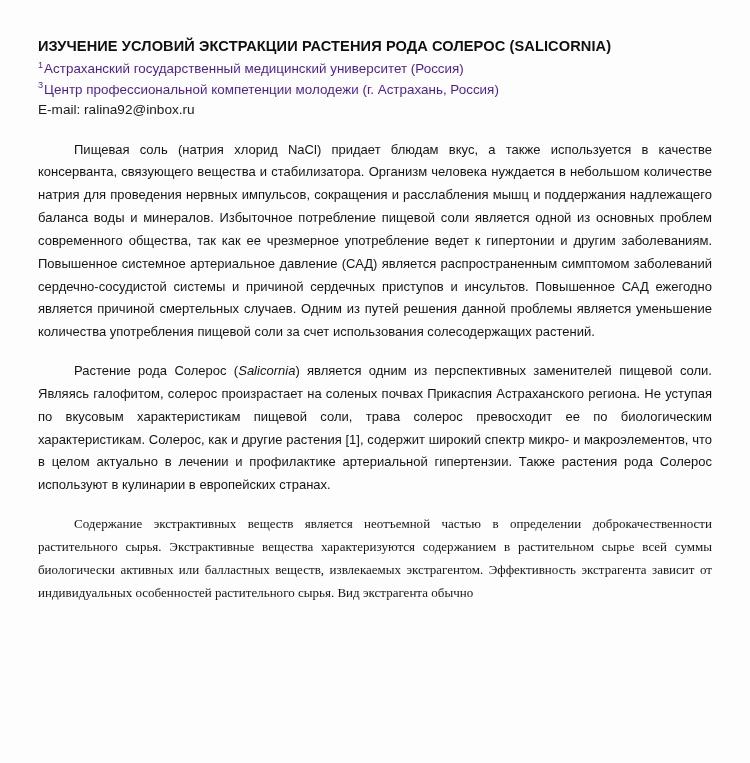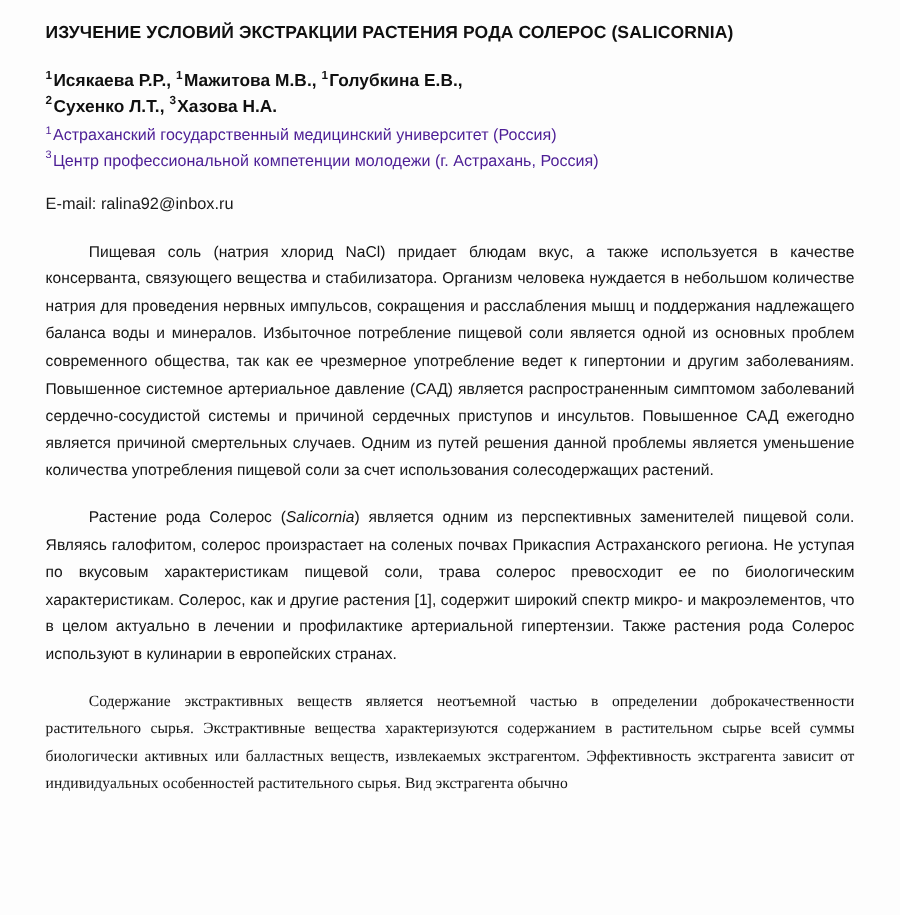--- a/index.html
+++ b/index.html
@@ -15,21 +15,21 @@
     color: #141414;
     -webkit-font-smoothing: antialiased;
   }
 
   .page {
     position: relative;
     width: 750px;
     height: 763px;
     background: #fdfdfd;
     box-sizing: border-box;
-    padding: 14px 38px 0 38px;
+    padding: 32px 38px 0 38px;
   }
 
   
   .doc-title {
     font-size: 14.6px;
     font-weight: bold;
     line-height: 20px;
     letter-spacing: 0.1px;
     margin: 4px 0 0 0;
     white-space: nowrap;
@@ -61,21 +61,21 @@
   .sup {
     font-size: 0.68em;
     vertical-align: super;
     line-height: 0;
     padding-right: 1px;
   }
   .email-line {
     font-size: 13.6px;
     line-height: 20.5px;
     color: #1a1a1a;
-    margin-top: 16px;
+    margin-top: 0px;
   }
 
   
   .body-text {
     margin-top: 18px;
   }
   .para {
     font-size: 13px;
     line-height: 22.85px;
     text-align: justify;
@@ -98,28 +98,20 @@
     font-family: Liberation Serif, serif;
   }
 </style>
 </head>
 <body>
 
 <div class="page">
 
   <h1 class="doc-title">ИЗУЧЕНИЕ УСЛОВИЙ ЭКСТРАКЦИИ РАСТЕНИЯ РОДА СОЛЕРОС (SALICORNIA)</h1>
 
-  <div class="authors">
-    <div class="author-line">
-      <span class="sup">1</span><span>Исякаева Р.Р., </span><span class="sup">1</span><span>Мажитова М.В., </span><span class="sup">1</span><span>Голубкина Е.В.,</span>
-    </div>
-    <div class="author-line">
-      <span class="sup">2</span><span>Сухенко Л.Т., </span><span class="sup">3</span><span>Хазова Н.А.</span>
-    </div>
-  </div>
 
   <div class="affiliations">
     <div class="affil-line">
       <span class="sup">1</span><span>Астраханский государственный медицинский университет (Россия)</span>
     </div>
     <div class="affil-line">
       <span class="sup">3</span><span>Центр профессиональной компетенции молодежи (г. Астрахань, Россия)</span>
     </div>
     <div class="email-line">E-mail: ralina92@inbox.ru</div>
   </div>

